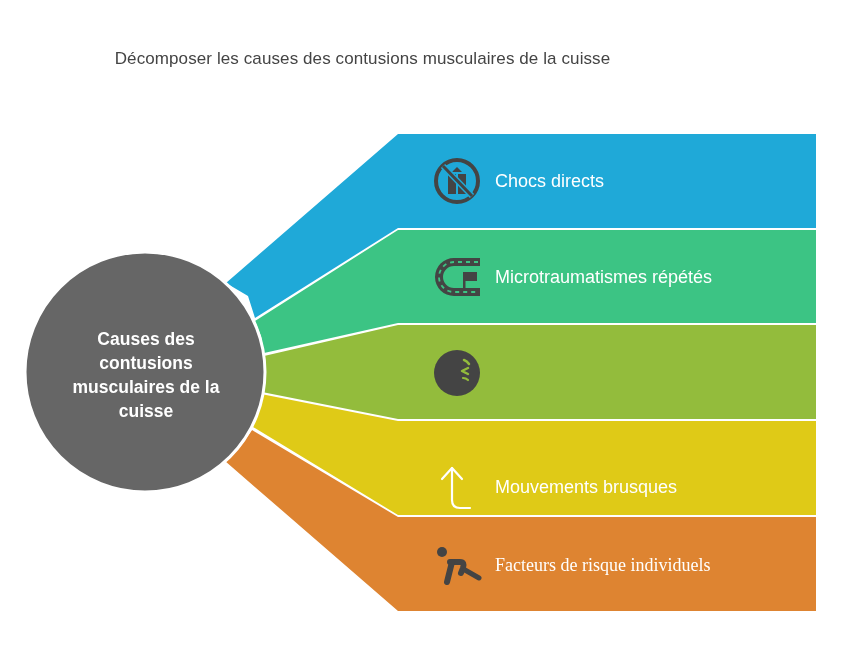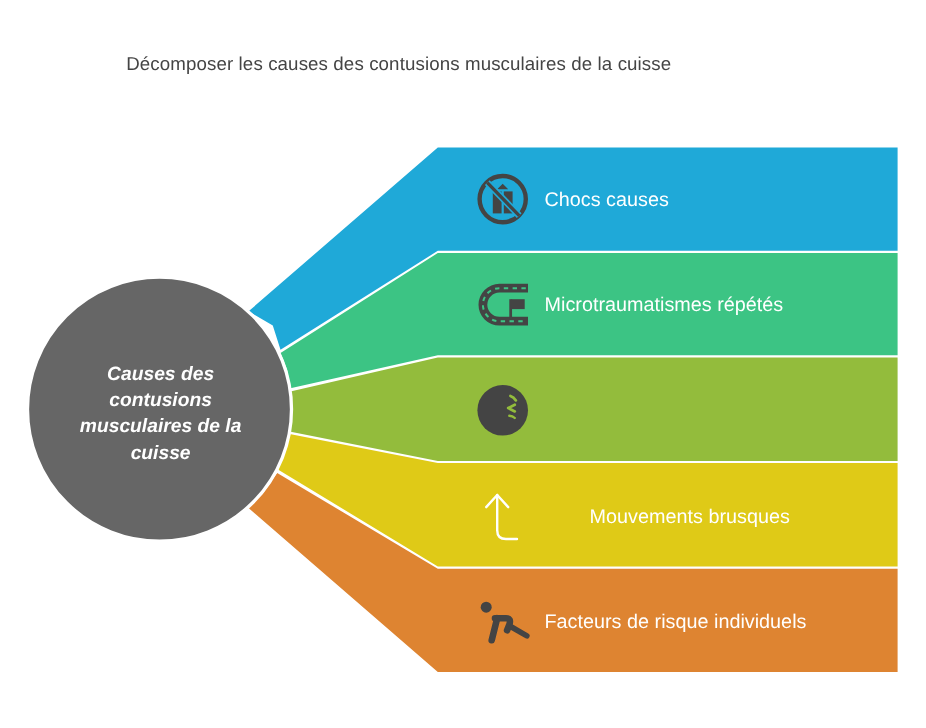--- a/index.html
+++ b/index.html
@@ -4,21 +4,21 @@
 <style>
   html, body { margin:0; padding:0; background:#ffffff; }
   body { width:842px; height:662px; position:relative; overflow:hidden;
          font-family:"Liberation Sans", "DejaVu Sans", sans-serif; }
   .title { position:absolute; left:0; top:49px; width:725px; text-align:center;
            font-size:17px; color:#444444; letter-spacing:0.1px; }
   svg.diagram { position:absolute; left:0; top:0; }
   .center-label { position:absolute; left:30px; top:300px; width:232px; height:150px;
                   display:flex; align-items:center; justify-content:center; text-align:center;
                   color:#ffffff; font-weight:bold; font-size:17.5px; line-height:24px; }
-  .center-label span { display:block; width:180px;font-style:italic; }
+  .center-label span { display:block; width:180px; }
   .item { position:absolute; left:432px; height:50px; display:flex; align-items:center; }
   .item .icon { width:50px; height:50px; display:flex; align-items:center; justify-content:center; }
   .item .label { margin-left:13px; font-size:18px; color:#ffffff; white-space:nowrap; }
 </style>
 </head>
 <body>
 
 <div class="title">Décomposer les causes des contusions musculaires de la cuisse</div>
 
 <svg class="diagram" width="842" height="662" viewBox="0 0 842 662">
@@ -44,21 +44,21 @@
   <div class="icon">
     <svg width="50" height="50" viewBox="0 0 50 50">
       <circle cx="25" cy="25" r="21" fill="none" stroke="#444444" stroke-width="4"></circle>
       <rect x="16" y="18" width="8" height="20" fill="#444444"></rect>
       <rect x="26" y="18" width="8" height="20" fill="#444444"></rect>
       <polygon points="20,16 25,11 30,16" fill="#444444"></polygon>
       <line x1="11" y1="10" x2="40" y2="40" stroke="#1FA9D8" stroke-width="6"></line>
       <line x1="11" y1="10" x2="40" y2="40" stroke="#444444" stroke-width="3"></line>
     </svg>
   </div>
-  <div class="label">Chocs causes</div>
+  <div class="label">Chocs directs</div>
 </div>
 
 <div class="item" style="top:252px;justify-content:center;">
   <div class="icon">
     <svg width="50" height="50" viewBox="0 0 50 50">
       <path d="M48 6 H22 A17 17 0 0 0 22 44 H48 V36 H22 A9 9 0 0 1 22 14 H48 Z" fill="#444444"></path>
       <path d="M46 10 H22 A13 13 0 0 0 22 40 H46" fill="none" stroke="#3CC484" stroke-width="1.8" stroke-dasharray="4 4"></path>
       <rect x="31" y="20" width="2.5" height="18" fill="#444444"></rect>
       <rect x="33" y="20" width="12" height="9" fill="#444444"></rect>
     </svg>
@@ -70,31 +70,31 @@
   <div class="icon">
     <svg width="50" height="50" viewBox="0 0 50 50">
       <circle cx="25" cy="25" r="23" fill="#444444"></circle>
       <path d="M32 12 Q35 13 37 16" stroke="#93BC3C" stroke-width="2.5" fill="none" stroke-linecap="round"></path>
       <path d="M36 20 L30 23 L36 26" stroke="#93BC3C" stroke-width="2.5" fill="none" stroke-linecap="round" stroke-linejoin="round"></path>
       <path d="M31 30 Q34 30 36 32" stroke="#93BC3C" stroke-width="2.2" fill="none" stroke-linecap="round"></path>
     </svg>
   </div>
 </div>
 
-<div class="item" style="top:444px;gap:41px;">
+<div class="item" style="top:462px;">
   <div class="icon">
     <svg width="50" height="50" viewBox="0 0 50 50">
       <path d="M20 6 V38 Q20 46 28 46 H38" fill="none" stroke="#ffffff" stroke-width="2.2" stroke-linecap="round"></path>
       <path d="M10 17 L20 6 L30 17" fill="none" stroke="#ffffff" stroke-width="2.2" stroke-linecap="round" stroke-linejoin="round"></path>
     </svg>
   </div>
   <div class="label">Mouvements brusques</div>
 </div>
 
-<div class="item" style="top:540px;">
+<div class="item" style="top:540px;font-family:Liberation Serif, serif;">
   <div class="icon">
     <svg width="50" height="50" viewBox="0 0 50 50">
       <circle cx="10" cy="12" r="5" fill="#444444"></circle>
       <path d="M18 22 H28 Q33 22 31 28 L29 33" fill="none" stroke="#444444" stroke-width="6" stroke-linecap="round" stroke-linejoin="round"></path>
       <path d="M20 22 L15 42" fill="none" stroke="#444444" stroke-width="6" stroke-linecap="round"></path>
       <path d="M33 30 L47 38" fill="none" stroke="#444444" stroke-width="5" stroke-linecap="round"></path>
     </svg>
   </div>
   <div class="label">Facteurs de risque individuels</div>
 </div>

